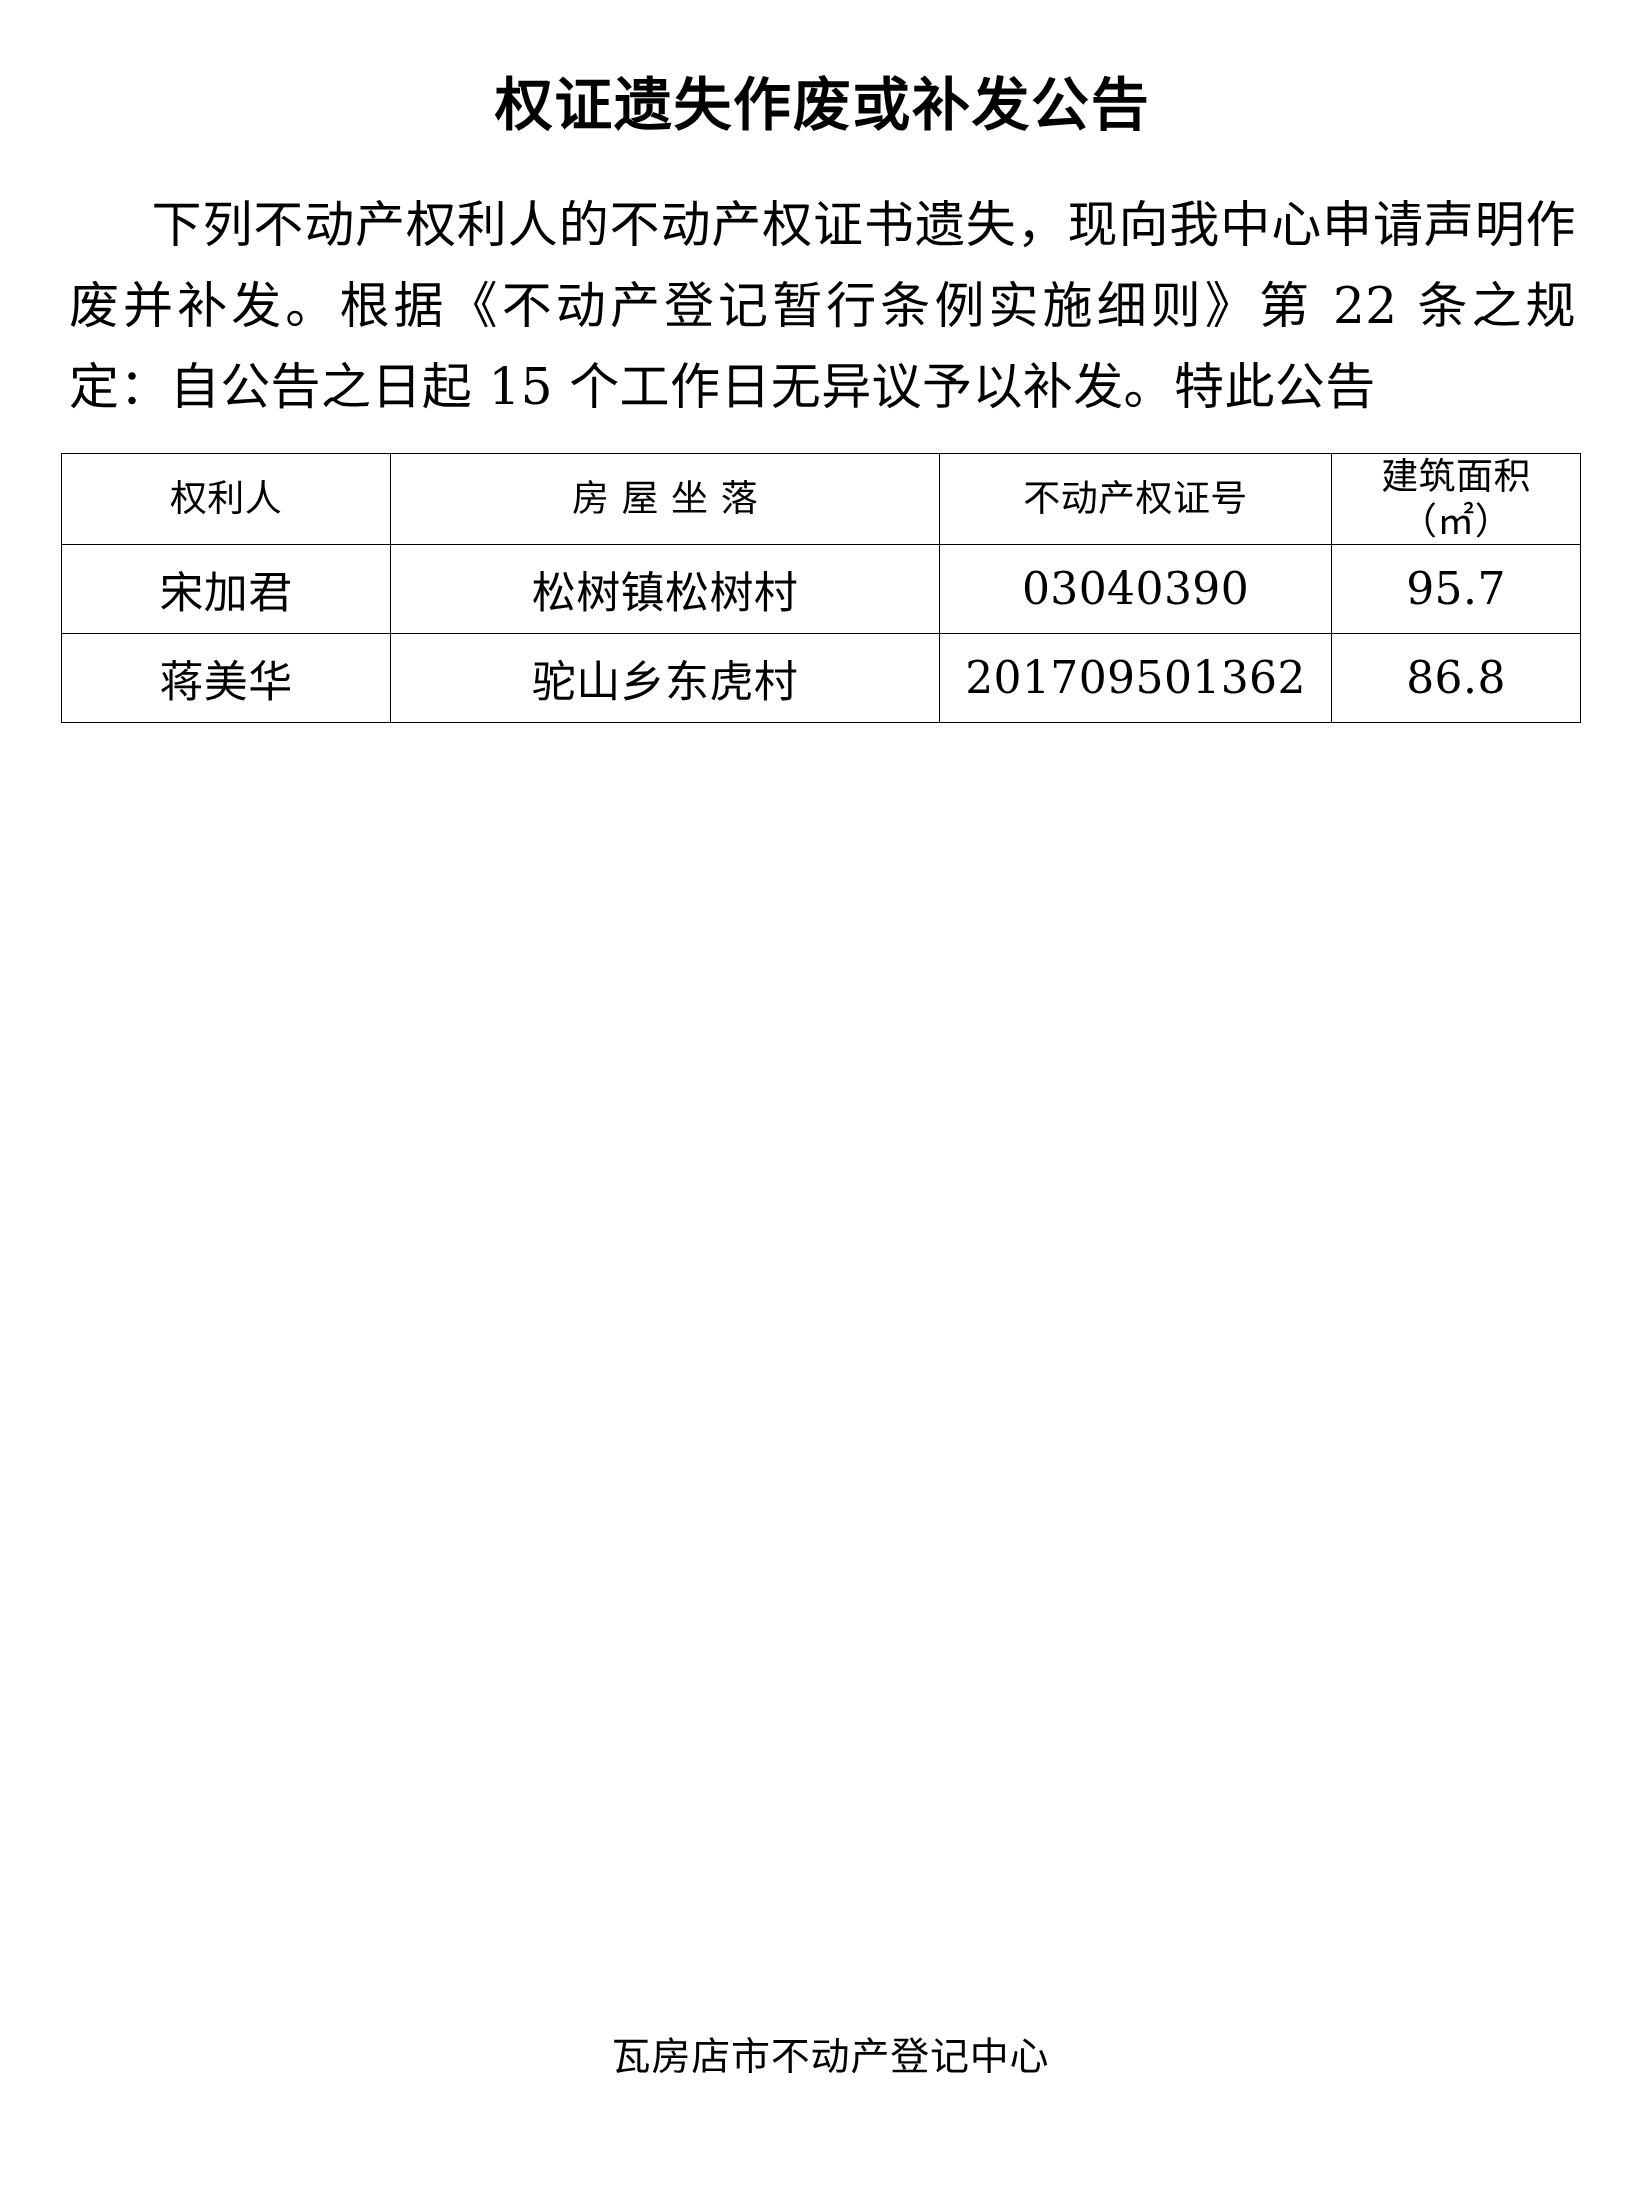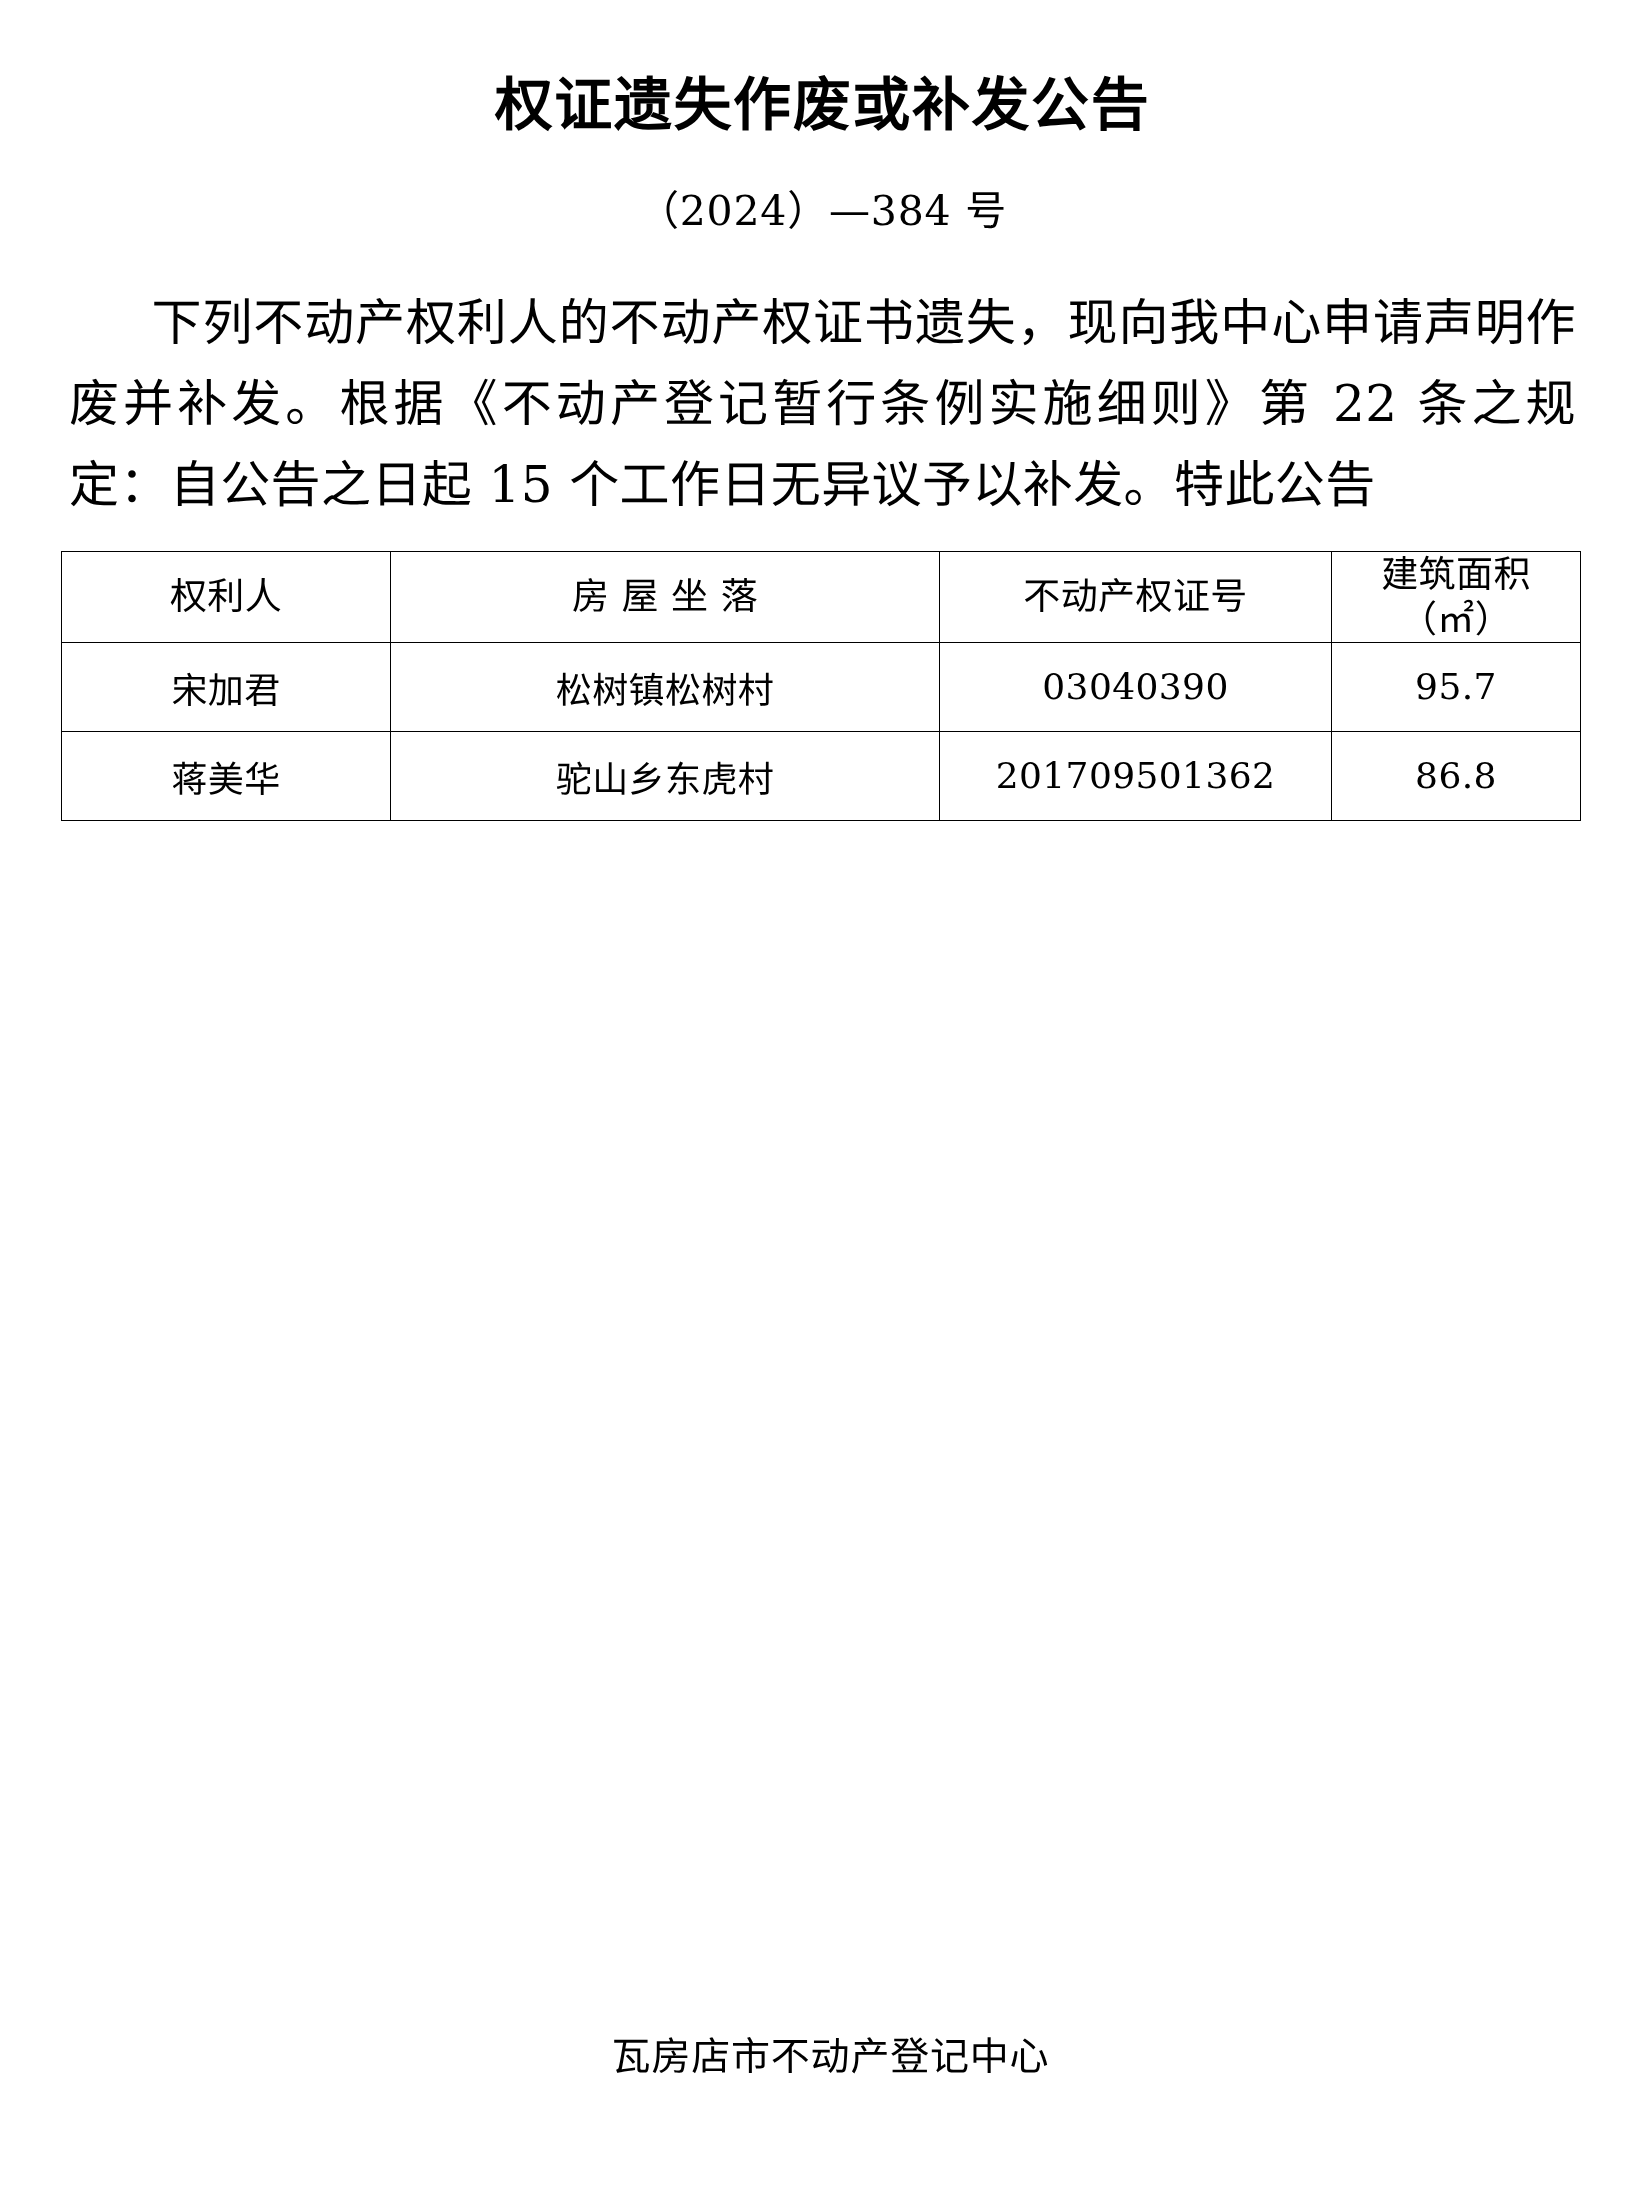--- a/index.html
+++ b/index.html
@@ -60,21 +60,21 @@
     border-collapse: collapse;
     width: 1520px;
     table-layout: fixed;
   }
   .notice-table th,
   .notice-table td {
     border: 1.6px solid #000000;
     text-align: center;
     vertical-align: middle;
     font-weight: normal;
-    font-size: 36px;
+    font-size: 44px;
     padding: 0;
     height: 88px;
     letter-spacing: 0.4px;
   }
   .notice-table th {
     font-size: 37px;
     line-height: 1.22;
   }
   .col-owner   { width: 329px; }
   .col-address { width: 549px; }
@@ -104,21 +104,20 @@
   }
   .footer div:last-child { margin-bottom: 0; }
 </style>
 </head>
 <body>
 
 <div class="page">
 
   <h1 class="doc-title">权证遗失作废或补发公告</h1>
 
-  <div class="doc-number">（2024）—384 号</div>
 
   <p class="body-text"><span class="indent"></span><span>下列不动产权利人的不动产权证书遗失，现向我中心申请声明作废并补发。根据《不动产登记暂行条例实施细则》第 22 条之规定：自公告之日起 15 个工作日无异议予以补发。特此公告</span></p>
 
   <table class="notice-table">
     <colgroup>
       <col class="col-owner">
       <col class="col-address">
       <col class="col-cert">
       <col class="col-area">
     </colgroup>

